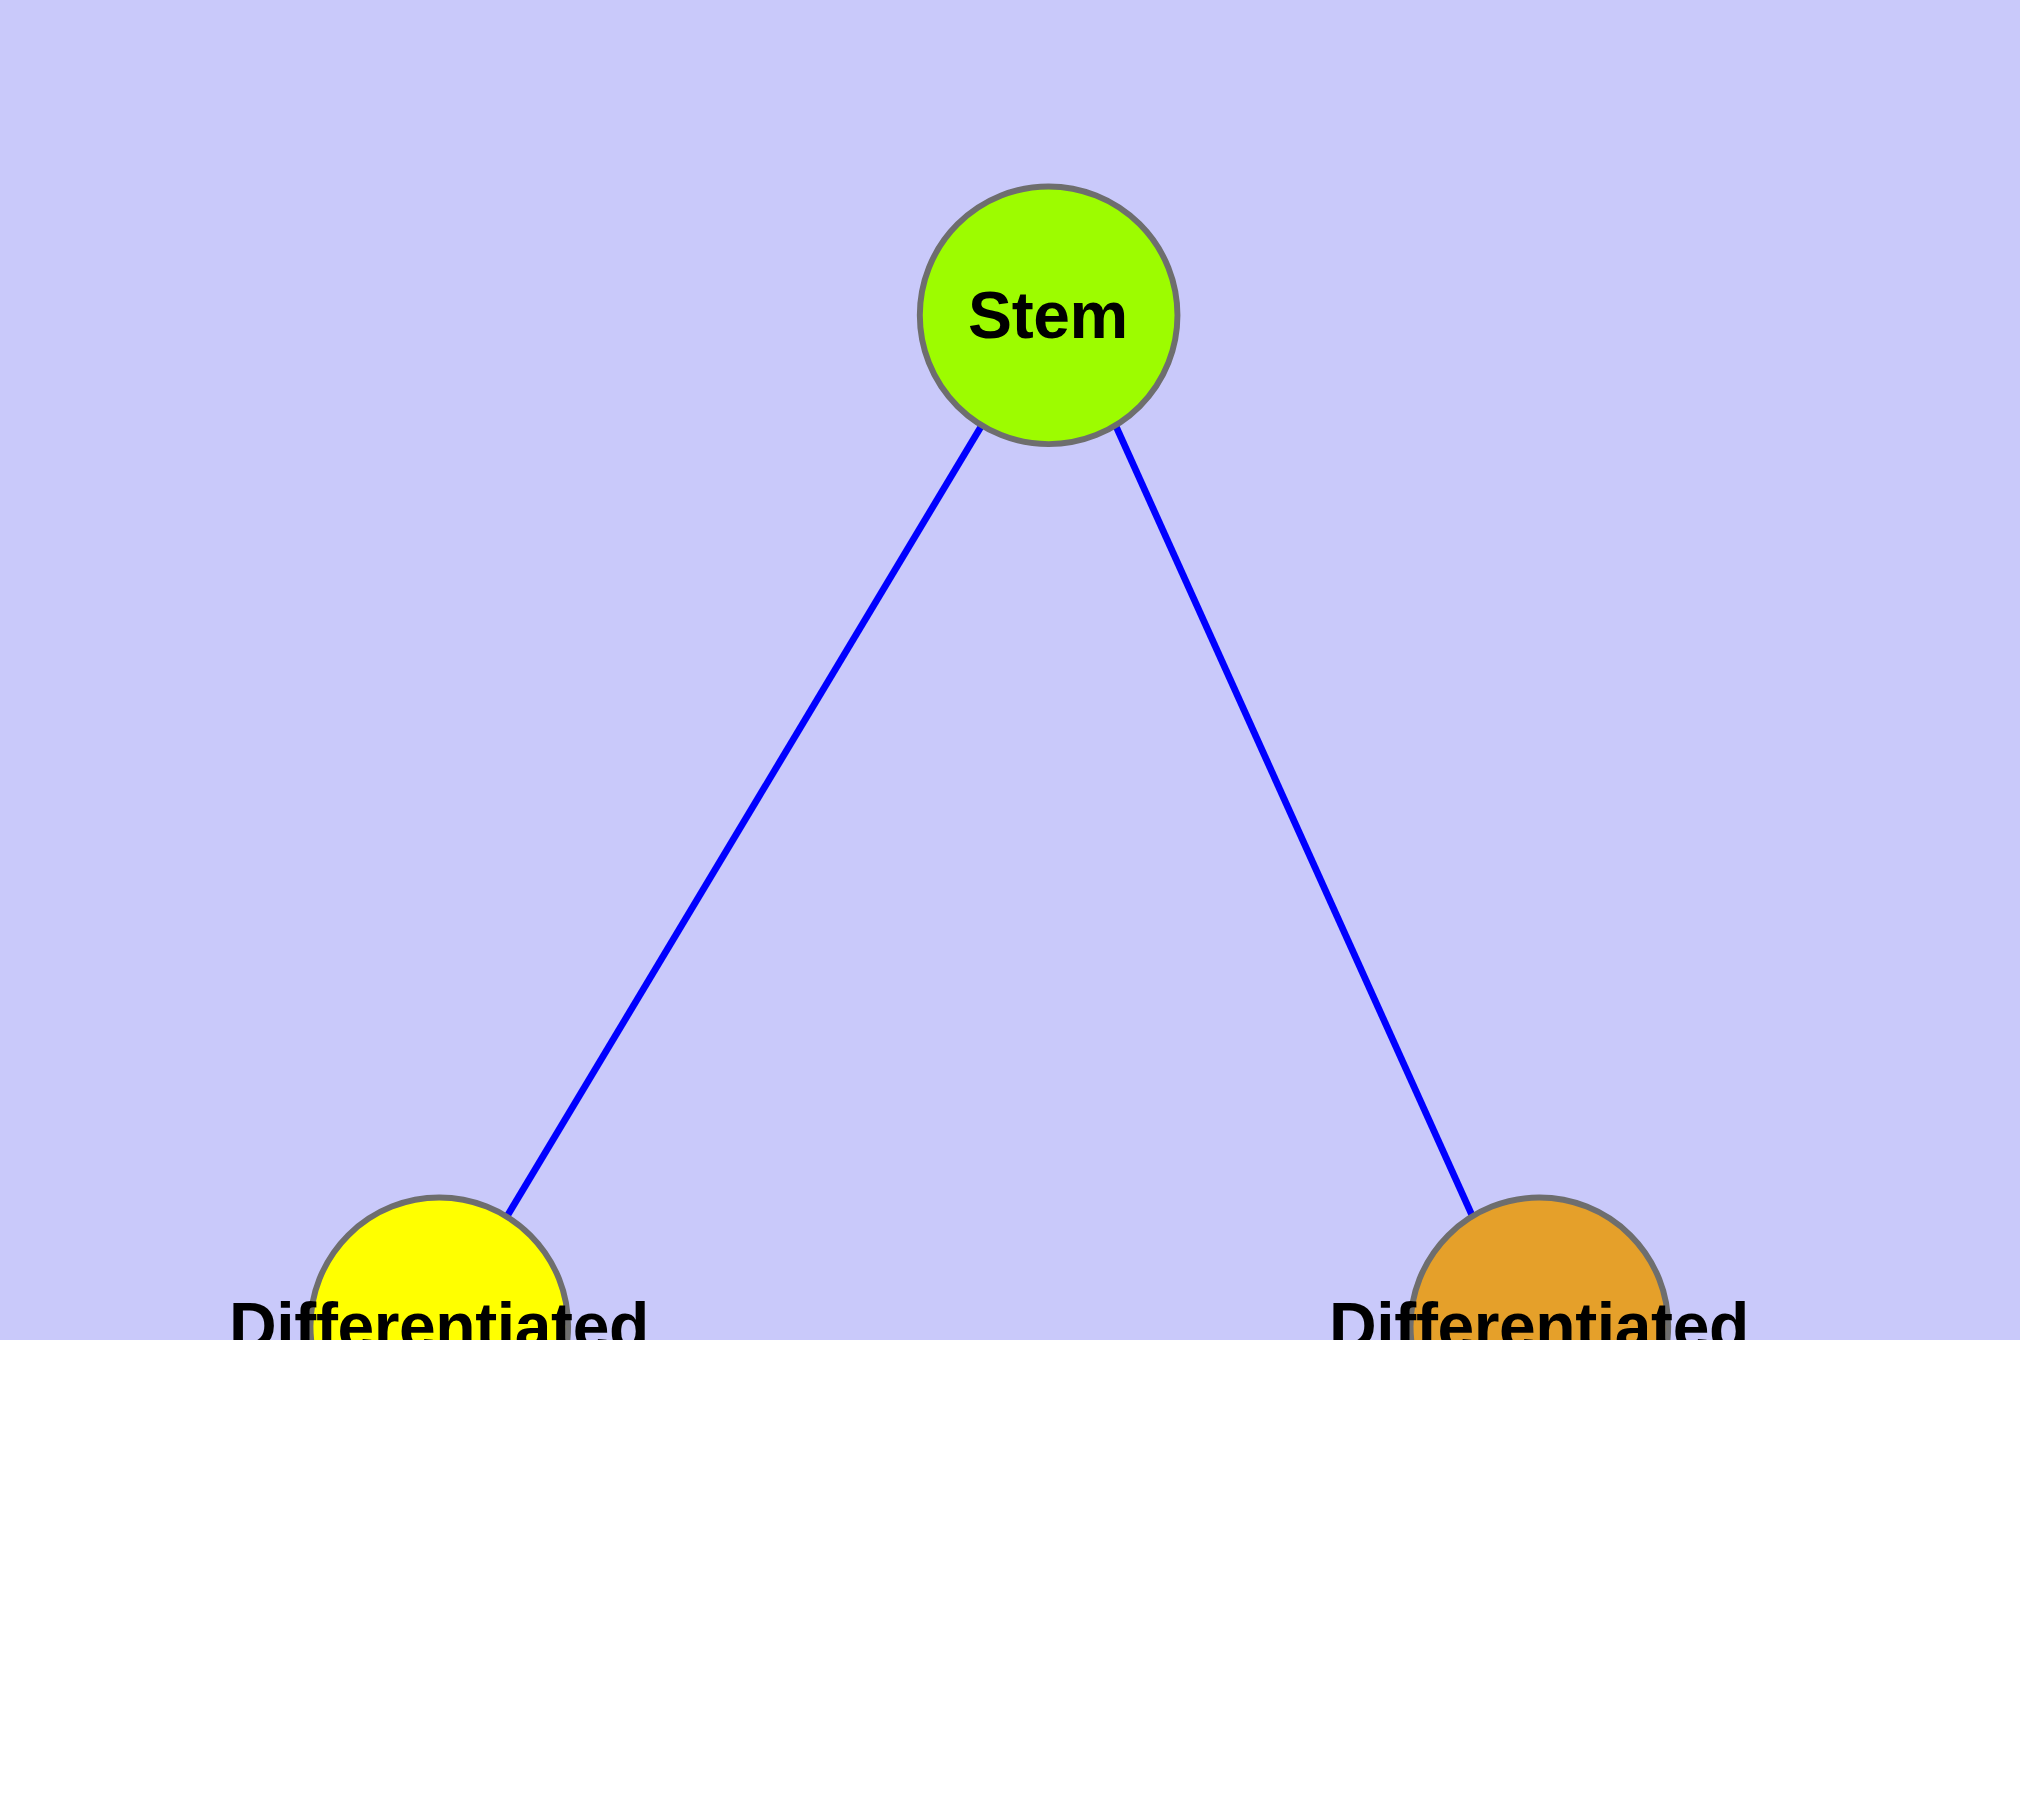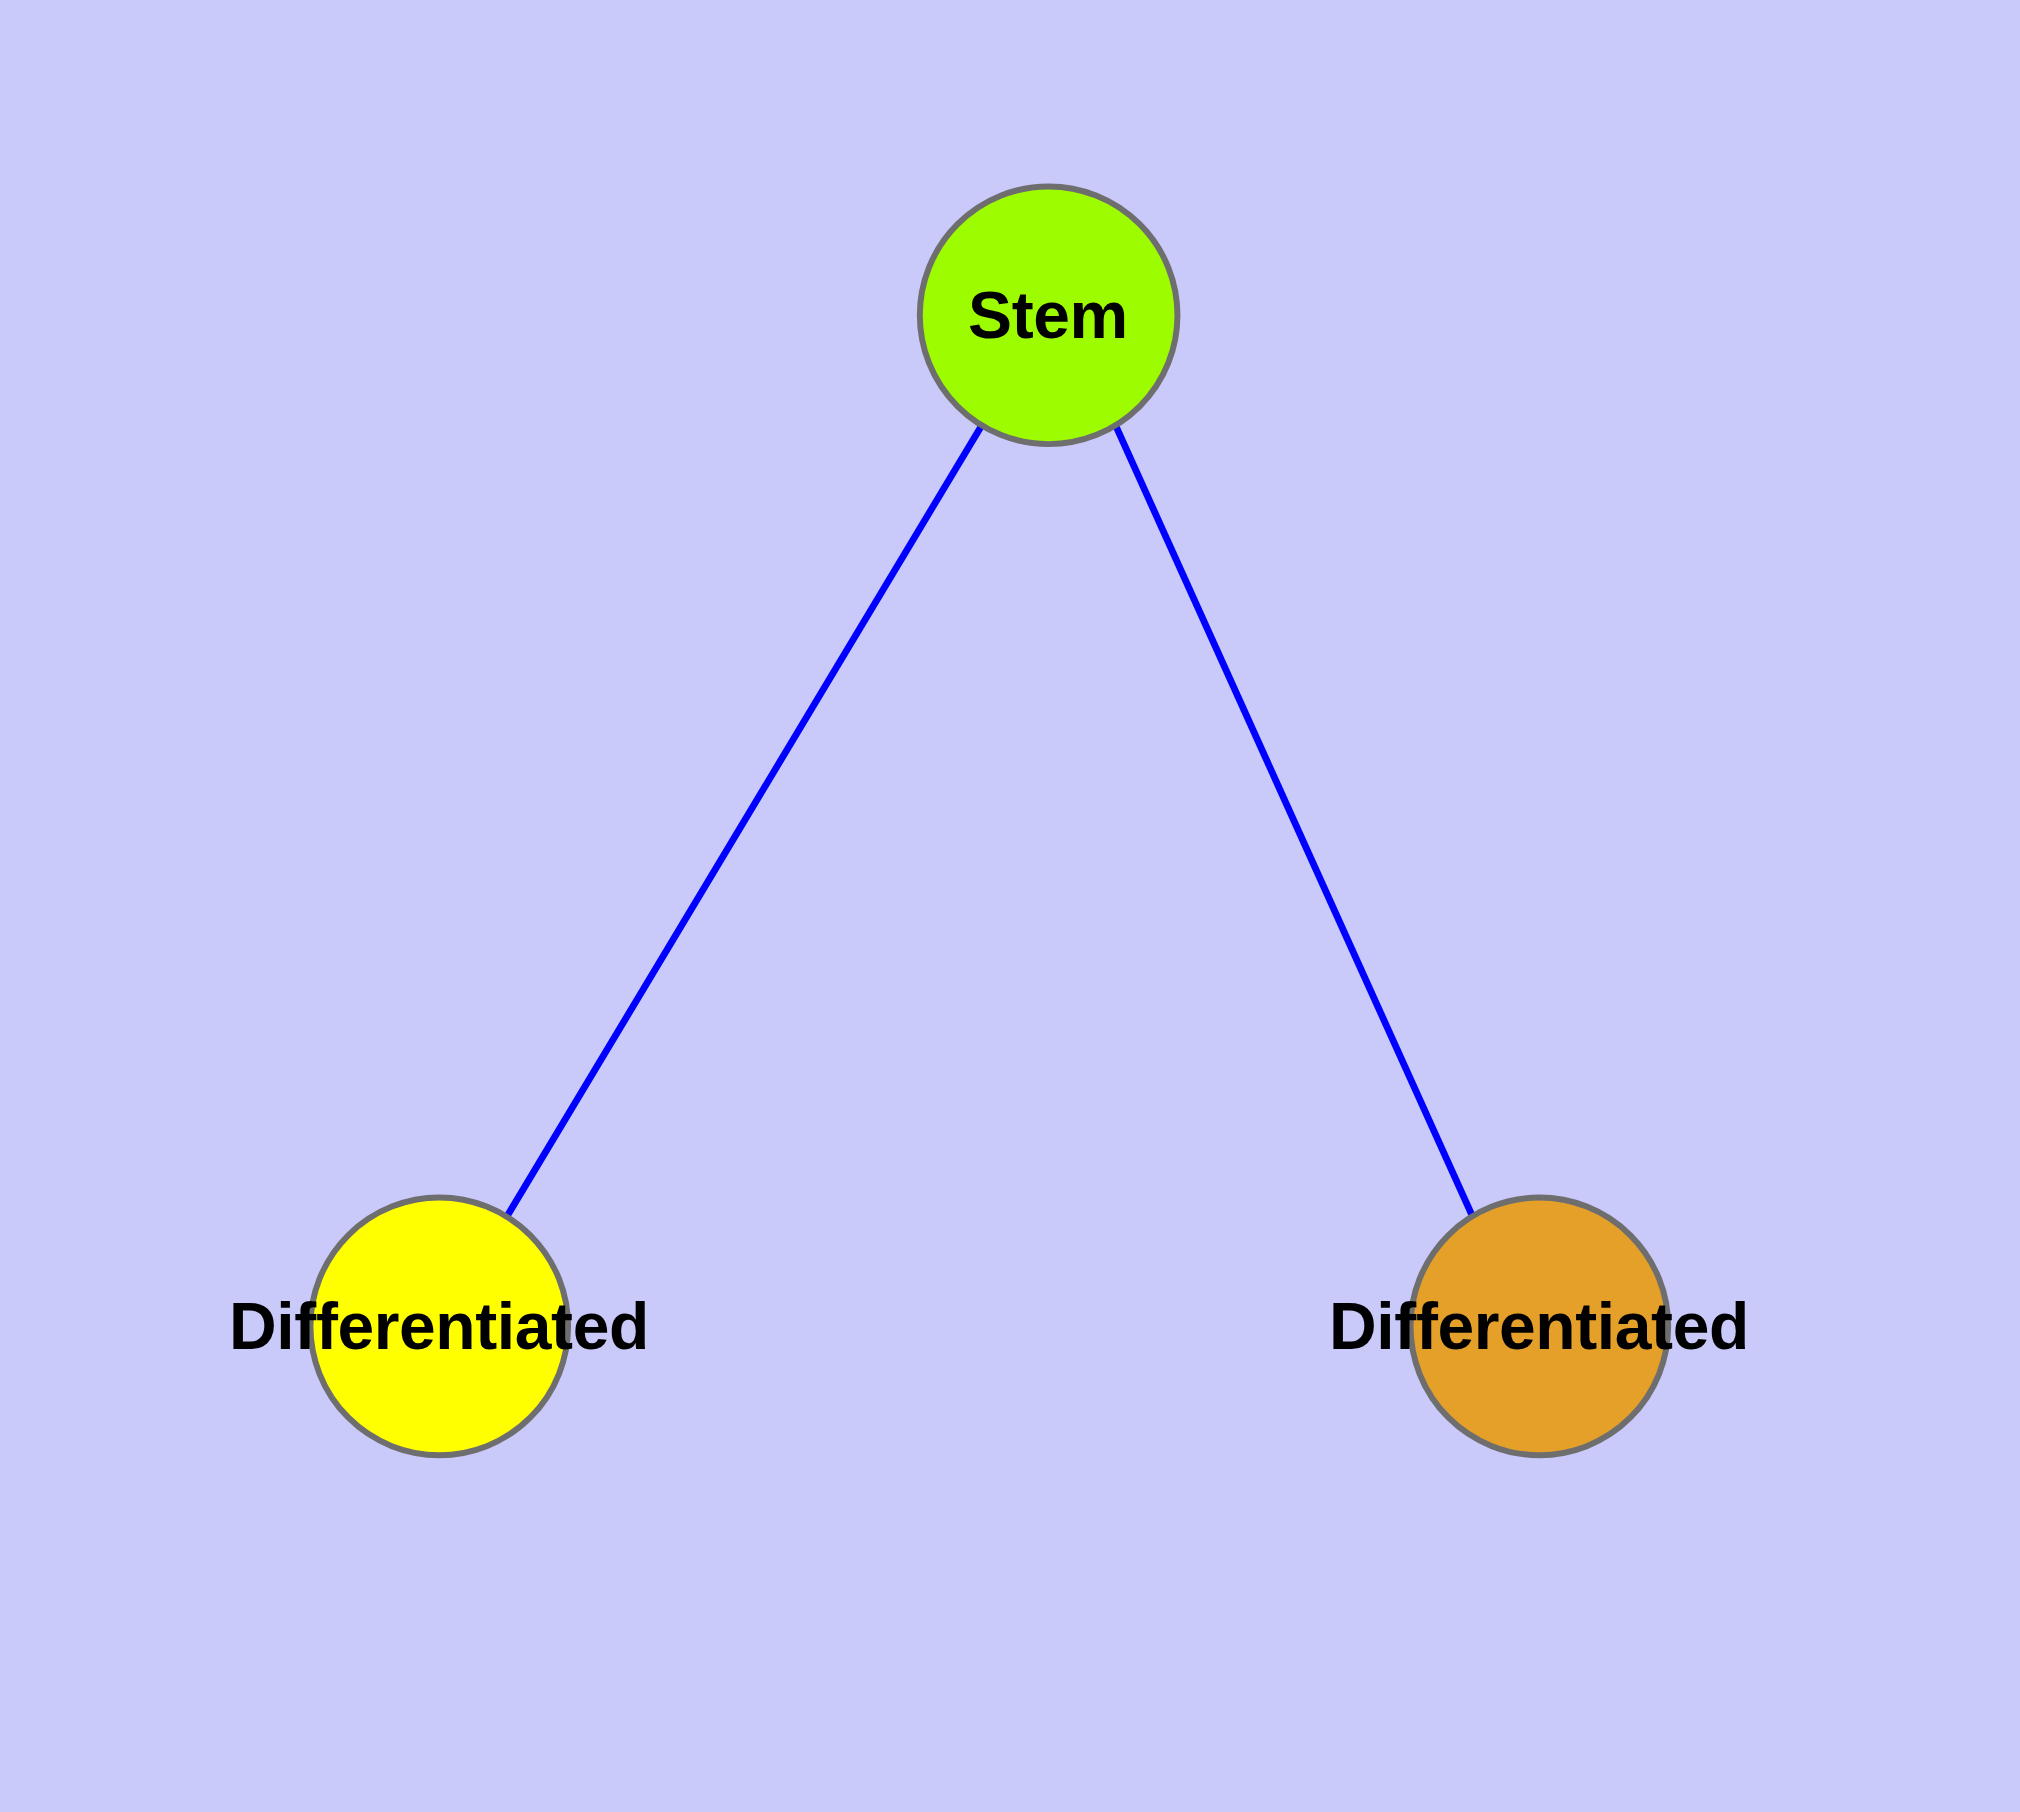--- a/index.html
+++ b/index.html
@@ -37,21 +37,21 @@
     white-space: pre;
     line-height: 1.10;
     letter-spacing: -0.4px;
     pointer-events: none;
     transform: translate(-50%, -50%);
   }
 </style>
 </head>
 <body>
 
-<div id="canvas" style="width: 2021px; height: 1812px;">
+<div id="canvas" style="width: 2021px; height: 1340px;">
 
   <div id="bg-rect" style="background: rgb(201, 201, 250); width: 2021px; height: 1812px;"></div>
 
   <svg id="graph-svg" viewBox="0 0 2384 2138" xmlns="http://www.w3.org/2000/svg" style="width: 2021px; height: 1812px;">
     <g id="edges-layer">
         <line x1="1158" y1="502" x2="598" y2="1435" stroke="#0000ff" stroke-width="8" stroke-linecap="butt"></line>
         <line x1="1316" y1="502" x2="1737" y2="1435" stroke="#0000ff" stroke-width="8" stroke-linecap="butt"></line>
       </g>
     <g id="nodes-layer">
         <circle cx="1237" cy="372" r="152" fill="#9dfc00" stroke="#6e6e6e" stroke-width="7"></circle>

